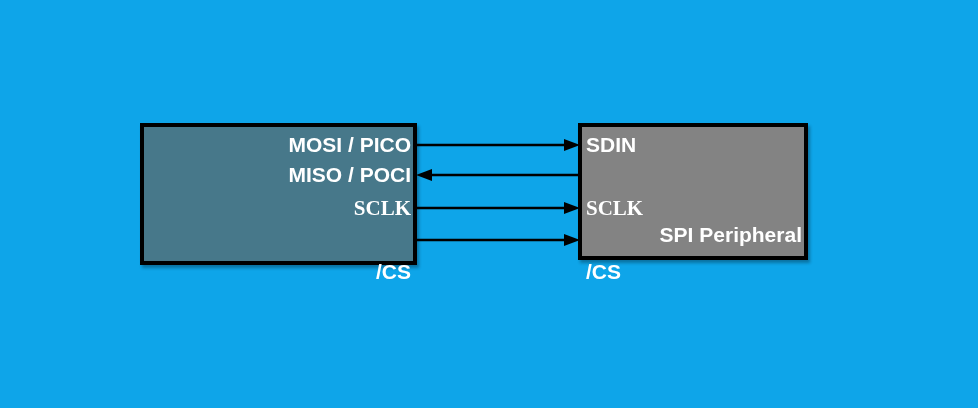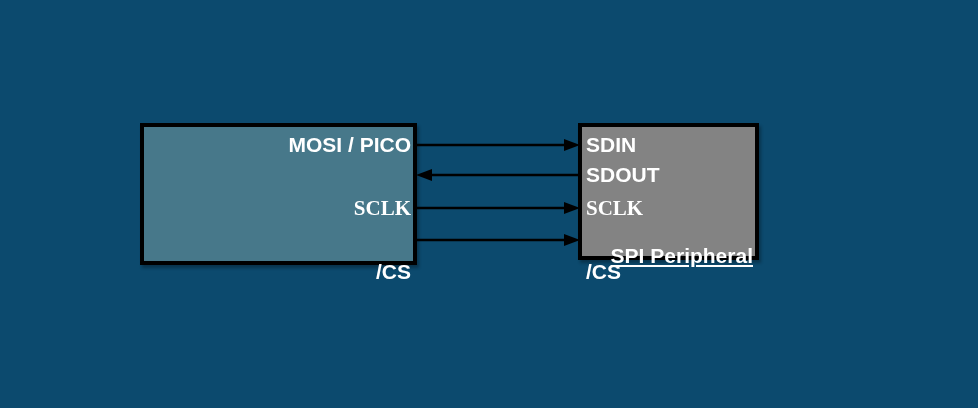--- a/index.html
+++ b/index.html
@@ -24,21 +24,21 @@
   .controller-box {
     left: 140px;
     top: 123px;
     width: 277px;
     height: 142px;
     background: #47788a;
   }
   .peripheral-box {
     left: 578px;
     top: 123px;
-    width: 181px;
+    width: 230px;
     height: 137px;
     background: #838383;
   }
   .pin {
     position: absolute;
     color: #ffffff;
     font-size: 21px;
     line-height: 30px;
     white-space: pre;
   }
@@ -49,41 +49,41 @@
   .r2 { top: 66px; font-family: Liberation Serif, serif; }
   .r3 { top: 98px; margin-top: 32px; }
   .box-label {
     position: absolute;
     color: #ffffff;
     font-size: 21px;
     line-height: 30px;
     white-space: pre;
   }
   .controller-label { left: 3px;  top: 100px; }
-  .peripheral-label { right: 2px; top: 114px; text-decoration: underline; }
+  .peripheral-label { right: 2px; top: 93px; }
   .wires {
     position: absolute;
     left: 0;
     top: 0;
   }
 </style>
 </head>
 <body>
 
-<div class="canvas" style="background-color: #0c4a6e;">
+<div class="canvas" style="background-color: #0ea5e9;">
 
   <div class="box controller-box" style="background-color: rgb(71, 120, 138);">
     <span class="pin pin-right r0">MOSI / PICO</span>
+    <span class="pin pin-right r1">MISO / POCI</span>
     <span class="pin pin-right r2">SCLK</span>
     <span class="pin pin-right r3">/CS</span>
   </div>
 
   <div class="box peripheral-box" style="background-color: rgb(131, 131, 131);">
     <span class="pin pin-left r0">SDIN</span>
-    <span class="pin pin-left r1">SDOUT</span>
     <span class="pin pin-left r2">SCLK</span>
     <span class="pin pin-left r3">/CS</span>
     <span class="box-label peripheral-label">SPI Peripheral</span>
   </div>
 
   <svg class="wires" width="978" height="408" viewBox="0 0 978 408">
 
     <line x1="417" y1="145" x2="566" y2="145" stroke="#000" stroke-width="2.5"></line>
     <polygon points="580,145 564,139 564,151" fill="#000"></polygon>
 

